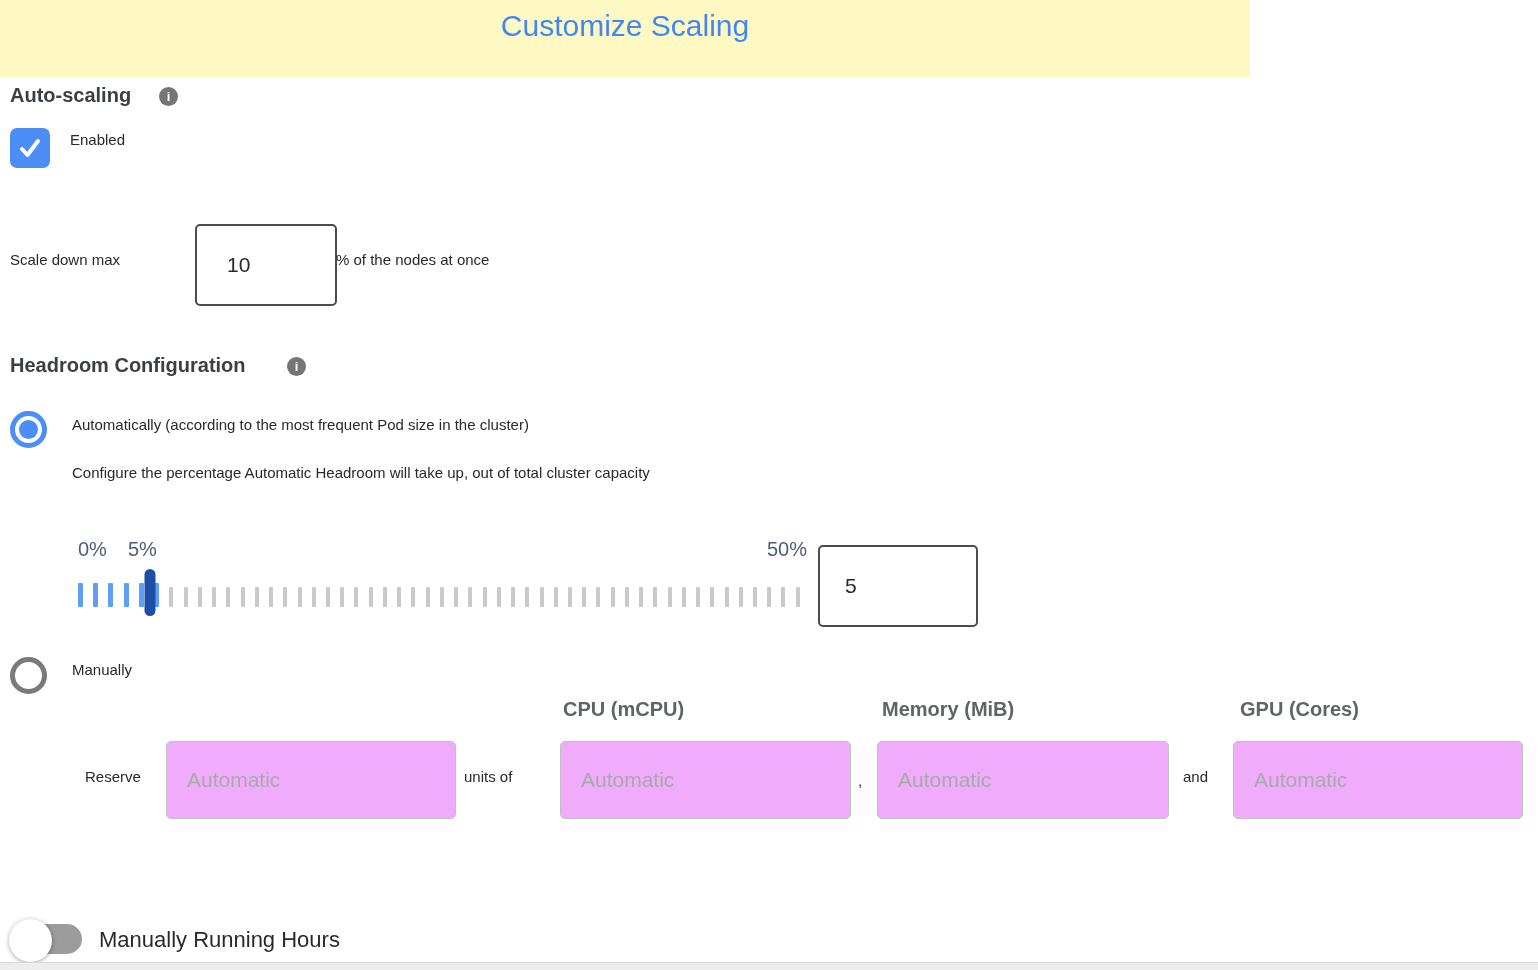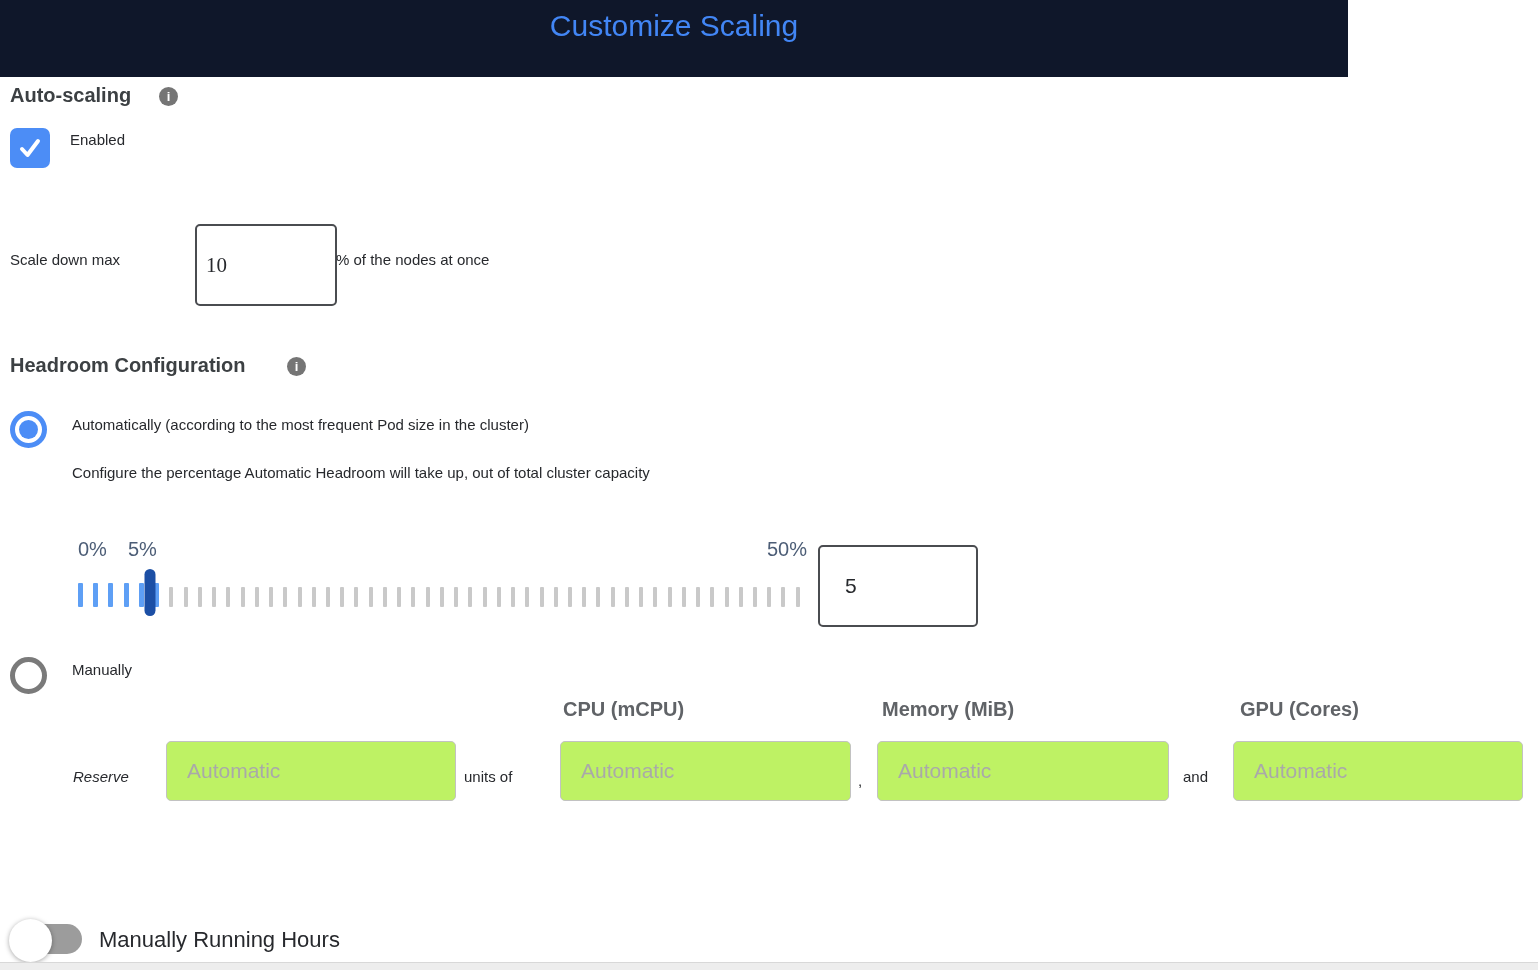--- a/index.html
+++ b/index.html
@@ -3,21 +3,21 @@
 <meta charset="utf-8">
 <style>
   html,body{margin:0;padding:0;background:#fff;}
   .page{
     position:relative;width:1538px;height:970px;overflow:hidden;background:#ffffff;
     font-family:"Liberation Sans",sans-serif;color:#27292d;
   }
   .abs{position:absolute;}
 
   
-  .header{left:0;top:0;width:1348px;height:77px;background:#0f172a;}
+  .header{left:0;top:0;width:1250px;height:77px;background:#fef9c3;}
   .header h1{
     margin:0;padding-top:9px;text-align:center;
     font-size:30px;font-weight:400;color:#4286f5;
   }
 
   
   .section-label{font-size:20px;font-weight:700;color:#3c4043;}
   .info-icon{
     width:19px;height:19px;border-radius:50%;background:#757575;color:#ffffff;
     display:flex;align-items:center;justify-content:center;
@@ -59,22 +59,22 @@
   }
   .tick{width:4px;height:20px;background:#c9c9c9;border-radius:1px;}
   .tick.blue{width:5px;height:24px;background:#5e9ff5;}
   .handle{
     position:absolute;top:31px;width:11px;height:47px;border-radius:6px;
     background:#1c4fa5;transform:translateX(-50%);cursor:grab;
   }
 
   
   .soft-input{
-    border:1px solid #c2c2c2;border-radius:5px;background:#bef264;
-    top:741px;height:60px;box-sizing:border-box;
+    border:1px solid #c2c2c2;border-radius:5px;background:#f0abfc;
+    top:741px;height:78px;box-sizing:border-box;
   }
   .soft-input input{
     width:100%;height:100%;border:none;outline:none;background:transparent;
     font-family:inherit;font-size:21px;color:#6b6b6b;box-sizing:border-box;padding-left:20px;
   }
   .soft-input input::placeholder{color:#a9a9a9;opacity:1;}
 
   .col-header{top:698px;font-size:20px;font-weight:700;color:#606367;}
 
   
@@ -105,21 +105,21 @@
     <span style="display:flex;">
       <svg width="26" height="26" viewBox="0 0 26 26">
           <polyline points="5,14 10.5,20 21,6" fill="none" stroke="#ffffff" stroke-width="4" stroke-linecap="round" stroke-linejoin="round"></polyline>
         </svg>
     </span>
   </div>
   <div class="abs body-text" style="left:70px;top:131px;">Enabled</div>
 
   <div class="abs body-text" style="left:10px;top:251px;">Scale down max</div>
   <div class="abs strong-input" style="left:195px;top:224px;width:138px;height:78px;">
-    <input style="padding-left: 9px; font-family: Liberation Serif, serif;" value="10">
+    <input style="padding-left: 30px;" value="10">
   </div>
   <div class="abs body-text" style="left:336px;top:251px;">% of the nodes at once</div>
 
   <div class="abs section-label" style="left:10px;top:354px;">Headroom Configuration</div>
   <div class="abs info-icon" style="left:287px;top:357px;">i</div>
 
   <div class="abs radio selected" style="left:10px;top:411px;">
     <span class="dot"></span>
   </div>
   <div class="abs body-text" style="left:72px;top:416px;">Automatically (according to the most frequent Pod size in the cluster)</div>
@@ -189,21 +189,21 @@
     <input style="padding-left: 25px;" value="5">
   </div>
 
   <div class="abs radio unselected" style="left:10px;top:657px;"></div>
   <div class="abs body-text" style="left:72px;top:661px;">Manually</div>
 
   <div class="abs col-header" style="left:563px;">CPU (mCPU)</div>
   <div class="abs col-header" style="left:882px;">Memory (MiB)</div>
   <div class="abs col-header" style="left:1240px;text-align:center;">GPU (Cores)</div>
 
-  <div class="abs body-text" style="left:73px;top:768px;font-style:italic;">Reserve</div>
+  <div class="abs body-text" style="left:85px;top:768px;">Reserve</div>
 
   <div class="abs soft-input" style="left:166px;width:290px;">
     <input placeholder="Automatic" style="">
   </div>
 
   <div class="abs body-text" style="left:464px;top:768px;">units of</div>
 
   <div class="abs soft-input" style="left:560px;width:291px;">
     <input placeholder="Automatic" style="">
   </div>

